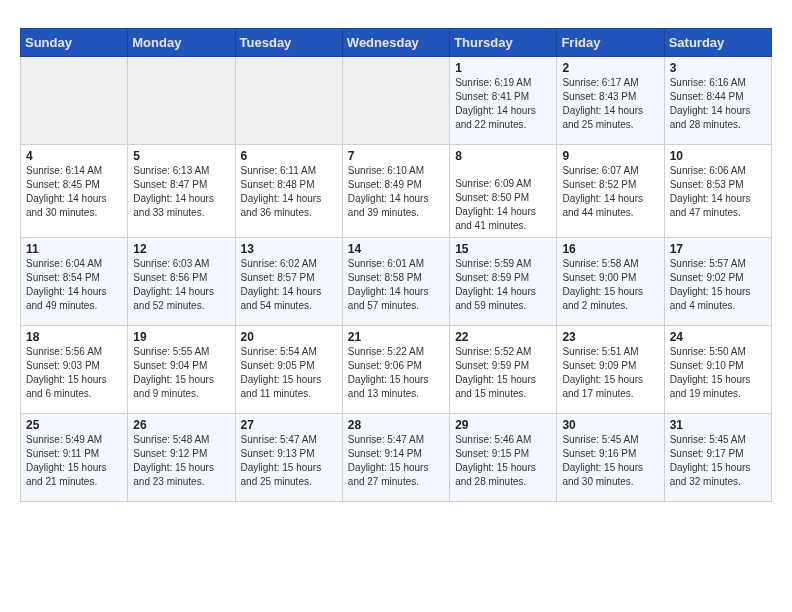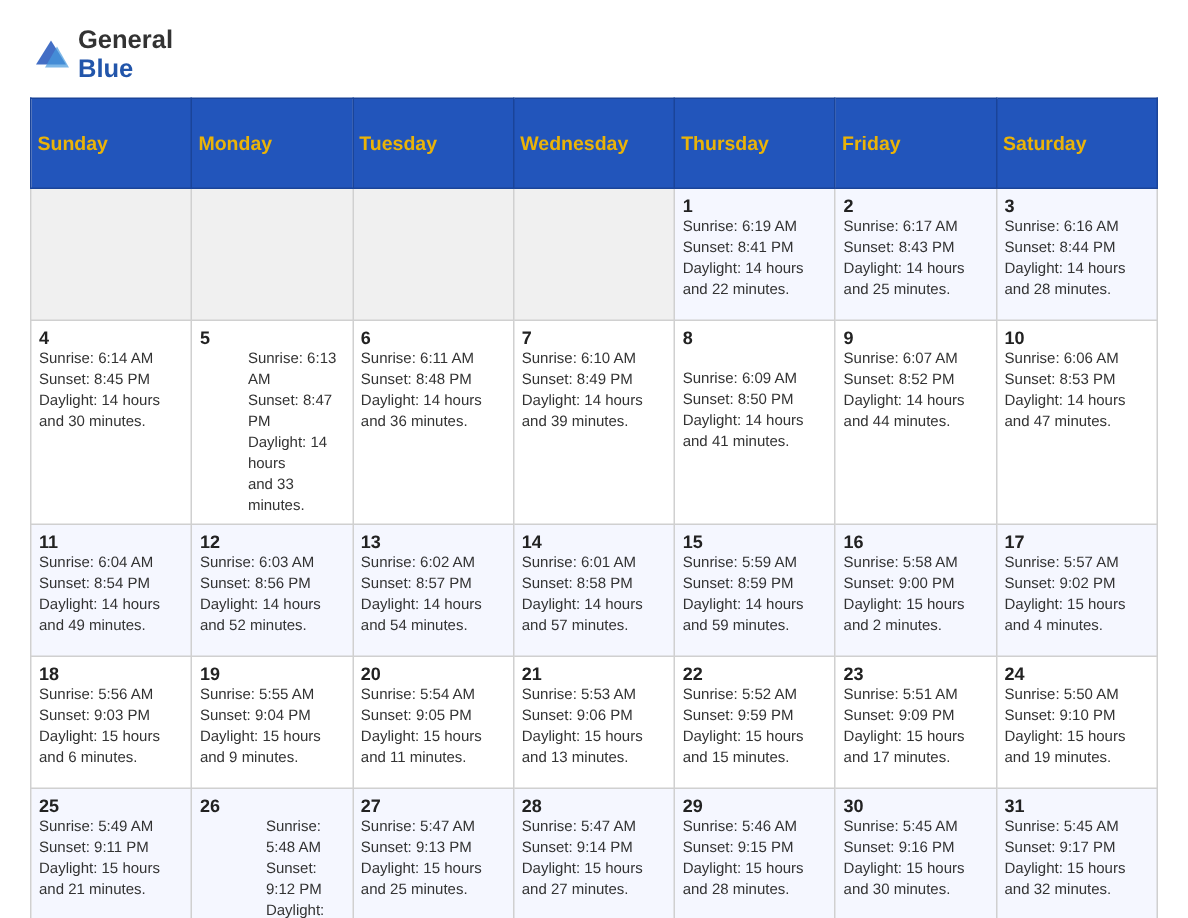--- a/index.html
+++ b/index.html
@@ -59,24 +59,24 @@
       font-size: 15px;
       color: #555;
     }
     table {
       width: 100%;
       border-collapse: collapse;
       table-layout: fixed;
     }
     .day-header th {
       background: #2255bb;
-      color: #eab308;
+      color: #e5e5e5;
       font-size: 13px;
       font-weight: bold;
-      padding: 22px 4px;
+      padding: 6px 4px;
       text-align: left;
       border: 1px solid #1a4499;
     }
     .cal-row td {
       vertical-align: top;
       padding: 4px 5px 4px 5px;
       font-size: 10.5px;
       color: #333;
       border: 1px solid #d0d0d0;
       min-height: 80px;
@@ -103,31 +103,20 @@
     }
     .empty-cell {
       background: #f0f0f0 !important;
     }
   </style>
 </head>
 <body>
 
 <div class="page">
   <div class="header">
-    <div class="logo">
-      <svg class="logo-icon" viewBox="0 0 28 28">
-        <rect x="0" y="0" width="28" height="28" fill="white"></rect>
-        <polygon points="14,4 24,20 4,20" fill="#2255bb" opacity="0.85"></polygon>
-        <polygon points="18,8 26,22 10,22" fill="#4499dd" opacity="0.7"></polygon>
-      </svg>
-      <div class="logo-text">
-        <span class="logo-general">General</span>
-        <span class="logo-blue">Blue</span>
-      </div>
-    </div>
   </div>
 
   <table>
     <thead>
       <tr class="day-header">
       <th>Sunday</th>
           <th>Monday</th>
           <th>Tuesday</th>
           <th>Wednesday</th>
           <th>Thursday</th>
@@ -166,21 +155,21 @@
         <tr class="cal-row">
           <td>
             <span class="day-num">4</span>
             <div class="day-info" style="white-space: pre-line;">Sunrise: 6:14 AM
 Sunset: 8:45 PM
 Daylight: 14 hours
 and 30 minutes.</div>
           </td>
           <td>
             <span class="day-num">5</span>
-            <div class="day-info" style="white-space: pre-line; margin-left: 32px;">Sunrise: 6:13 AM
+            <div class="day-info" style="white-space: pre-line;">Sunrise: 6:13 AM
 Sunset: 8:47 PM
 Daylight: 14 hours
 and 33 minutes.</div>
           </td>
           <td>
             <span class="day-num">6</span>
             <div class="day-info" style="white-space: pre-line;">Sunrise: 6:11 AM
 Sunset: 8:48 PM
 Daylight: 14 hours
 and 36 minutes.</div>
@@ -282,21 +271,21 @@
           </td>
           <td>
             <span class="day-num">20</span>
             <div class="day-info" style="white-space: pre-line;">Sunrise: 5:54 AM
 Sunset: 9:05 PM
 Daylight: 15 hours
 and 11 minutes.</div>
           </td>
           <td>
             <span class="day-num">21</span>
-            <div class="day-info" style="white-space: pre-line;">Sunrise: 5:53 AM
+            <div class="day-info" style="white-space: pre-line;">Sunrise: 5:22 AM
 Sunset: 9:06 PM
 Daylight: 15 hours
 and 13 minutes.</div>
           </td>
           <td>
             <span class="day-num">22</span>
             <div class="day-info" style="white-space: pre-line;">Sunrise: 5:52 AM
 Sunset: 9:59 PM
 Daylight: 15 hours
 and 15 minutes.</div>
@@ -319,21 +308,21 @@
         <tr class="cal-row">
           <td>
             <span class="day-num">25</span>
             <div class="day-info" style="white-space: pre-line;">Sunrise: 5:49 AM
 Sunset: 9:11 PM
 Daylight: 15 hours
 and 21 minutes.</div>
           </td>
           <td>
             <span class="day-num">26</span>
-            <div class="day-info" style="white-space: pre-line; margin-left: 44px;">Sunrise: 5:48 AM
+            <div class="day-info" style="white-space: pre-line;">Sunrise: 5:48 AM
 Sunset: 9:12 PM
 Daylight: 15 hours
 and 23 minutes.</div>
           </td>
           <td>
             <span class="day-num">27</span>
             <div class="day-info" style="white-space: pre-line;">Sunrise: 5:47 AM
 Sunset: 9:13 PM
 Daylight: 15 hours
 and 25 minutes.</div>

